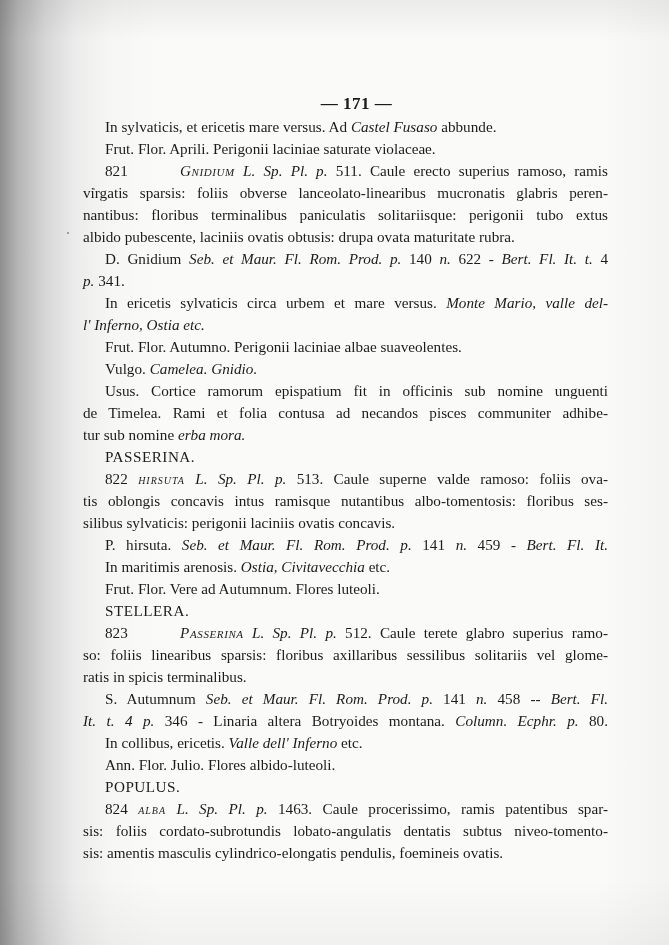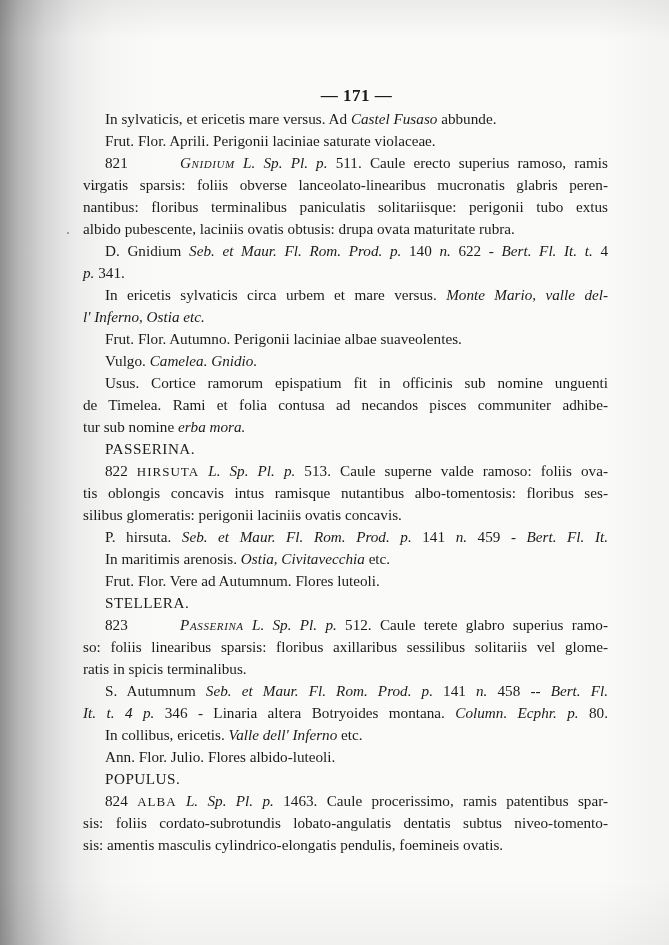--- a/index.html
+++ b/index.html
@@ -39,20 +39,21 @@
       z-index: 2;
     }
     .page-number {
       text-align: center;
       font-weight: bold;
       font-size: 17px;
       margin-left: 22px;
       height: 24px;
       line-height: 24px;
       letter-spacing: 0.5px;
+      margin-top: 8px;
     }
     .line {
       white-space: nowrap;
       text-align: justify;
       text-align-last: justify;
       height: 22px;
       display: block;
     }
     .line.last {
       text-align-last: left;
@@ -61,21 +62,22 @@
       padding-left: 22px;
     }
     i, .it { font-style: italic; }
     .sc {
       font-variant: small-caps;
       font-style: italic;
       letter-spacing: 0.6px;
       margin-left: 44px;
     }
     .sc-small {
-      font-size: 13px;
+      font-style: italic;
+      font-size: 10px;
       letter-spacing: 1px;
       text-transform: uppercase;
     }
     .heading { letter-spacing: 0.5px; }
     .speck {
       position: absolute;
       width: 2px; height: 2px;
       background: #888;
       border-radius: 50%;
     }
@@ -101,21 +103,21 @@
         <div class="line indent"><span>In ericetis sylvaticis circa urbem et mare versus. </span><span class="it">Monte Mario, valle del-</span></div>
         <div class="line last"><span class="it">l' Inferno, Ostia etc.</span></div>
         <div class="line indent last"><span>Frut. Flor. Autumno. Perigonii laciniae albae suaveolentes.</span></div>
         <div class="line indent last"><span>Vulgo. </span><span class="it">Camelea. Gnidio.</span></div>
         <div class="line indent"><span>Usus. Cortice ramorum epispatium fit in officinis sub nomine unguenti</span></div>
         <div class="line"><span>de Timelea. Rami et folia contusa ad necandos pisces communiter adhibe-</span></div>
         <div class="line last"><span>tur sub nomine </span><span class="it">erba mora.</span></div>
         <div class="line indent last heading"><span>PASSERINA.</span></div>
         <div class="line indent"><span>822 </span><span class="sc-small">hirsuta</span><span class="it"> L. Sp. Pl. p.</span><span> 513. Caule superne valde ramoso: foliis ova-</span></div>
         <div class="line"><span>tis oblongis concavis intus ramisque nutantibus albo-tomentosis: floribus ses-</span></div>
-        <div class="line last"><span>silibus glomeratis: perigonii laciniis ovatis concavis.</span></div>
+        <div class="line last"><span>silibus sylvaticis: perigonii laciniis ovatis concavis.</span></div>
         <div class="line indent"><span>P. hirsuta. </span><span class="it">Seb. et Maur. Fl. Rom. Prod. p.</span><span> 141 </span><span class="it">n.</span><span> 459 - </span><span class="it">Bert. Fl. It.</span></div>
         <div class="line indent last"><span>In maritimis arenosis. </span><span class="it">Ostia, Civitavecchia</span><span> etc.</span></div>
         <div class="line indent last"><span>Frut. Flor. Vere ad Autumnum. Flores luteoli.</span></div>
         <div class="line indent last heading"><span>STELLERA.</span></div>
         <div class="line indent"><span>823 </span><span class="sc">Passerina</span><span class="it"> L. Sp. Pl. p.</span><span> 512. Caule terete glabro superius ramo-</span></div>
         <div class="line"><span>so: foliis linearibus sparsis: floribus axillaribus sessilibus solitariis vel glome-</span></div>
         <div class="line last"><span>ratis in spicis terminalibus.</span></div>
         <div class="line indent"><span>S. Autumnum </span><span class="it">Seb. et Maur. Fl. Rom. Prod. p.</span><span> 141 </span><span class="it">n.</span><span> 458 -- </span><span class="it">Bert. Fl.</span></div>
         <div class="line"><span class="it">It. t. 4 p.</span><span> 346 - Linaria altera Botryoides montana. </span><span class="it">Column. Ecphr. p.</span><span> 80.</span></div>
         <div class="line indent last"><span>In collibus, ericetis. </span><span class="it">Valle dell' Inferno</span><span> etc.</span></div>

